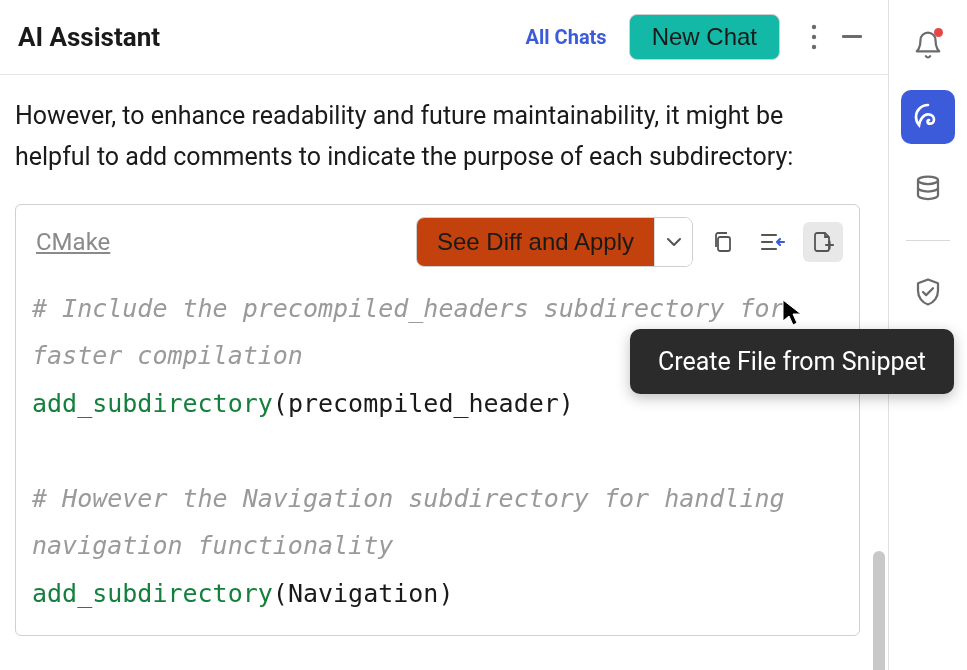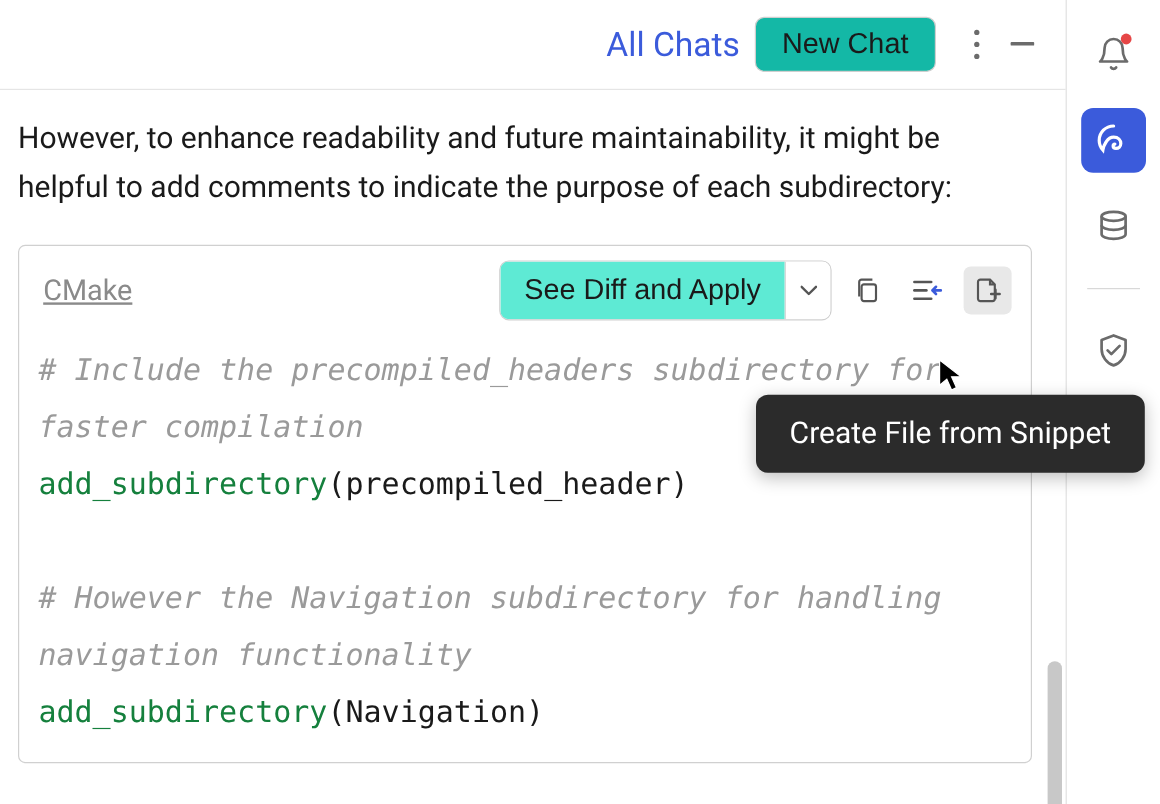--- a/index.html
+++ b/index.html
@@ -32,23 +32,23 @@
       font-size: 26px;
       font-weight: 700;
       color: #1a1a1a;
       flex-shrink: 0;
     }
     .header-spacer {
       flex: 1;
     }
     .all-chats {
       color: #3b5bdb;
-      font-size: 28px;
-      font-weight: 400;
-      margin-right: 12px;
+      font-size: 20px;
+      font-weight: 700;
+      margin-right: 22px;
       cursor: pointer;
     }
     .new-chat-btn {
       border: 1.5px solid #cfcfcf;
       border-radius: 8px;
       background: #14b8a6;
       padding: 8px 22px;
       font-size: 24px;
       color: #1a1a1a;
       cursor: pointer;
@@ -95,21 +95,21 @@
       text-decoration: underline;
     }
     .diff-btn-group {
       display: flex;
       align-items: stretch;
       border: 1.5px solid #cfcfcf;
       border-radius: 8px;
       overflow: hidden;
     }
     .diff-btn {
-      background: #5eead4;
+      background: #c2410c;
       border: none;
       padding: 10px 20px;
       font-size: 24px;
       color: #1a1a1a;
       cursor: pointer;
     }
     .diff-dropdown {
       background: #fff;
       border: none;
       border-left: 1px solid #d8d8d8;
@@ -216,20 +216,21 @@
       height: 174px;
       background: #c8c8c8;
       border-radius: 6px;
     }
   </style>
 </head>
 <body>
 
 <div class="main-panel">
   <div class="header">
+    <div class="header-title">AI Assistant</div>
     <div class="header-spacer"></div>
     <div class="all-chats">All Chats</div>
     <button class="new-chat-btn">New Chat</button>
     <div class="header-icon">
       <svg width="6" height="26" viewBox="0 0 6 26">
           <circle cx="3" cy="3" r="2.2" fill="currentColor"></circle>
           <circle cx="3" cy="13" r="2.2" fill="currentColor"></circle>
           <circle cx="3" cy="23" r="2.2" fill="currentColor"></circle>
         </svg>
     </div>

